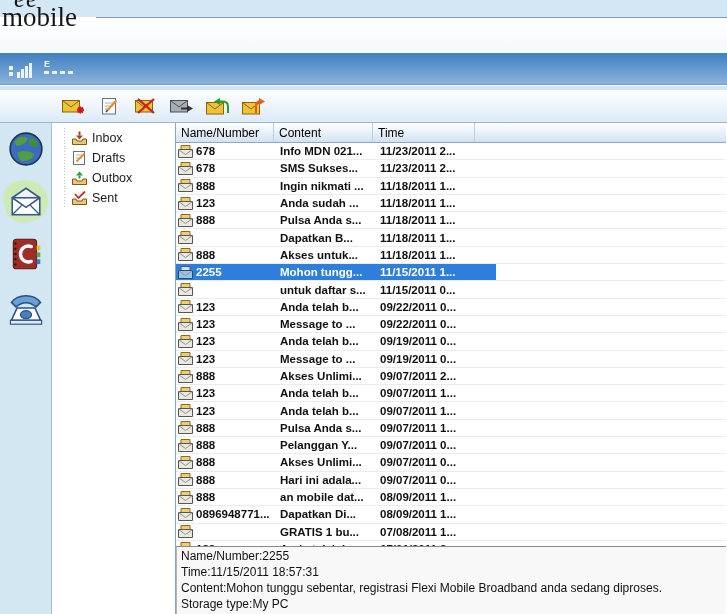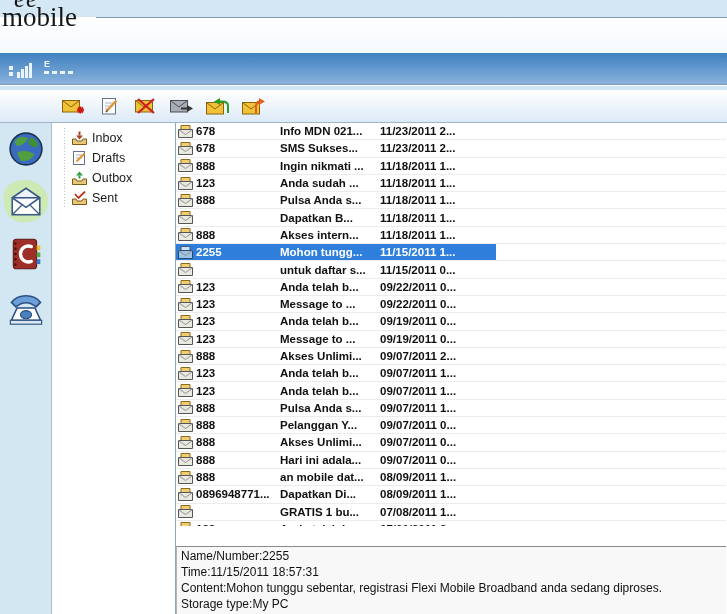--- a/index.html
+++ b/index.html
@@ -244,20 +244,26 @@
       <div class="tree-row child">
         <svg width="15" height="14" viewBox="0 0 15 14">
           <path d="M0.5 8 H4 L5 10 H10 L11 8 H14.5 V13.5 H0.5 Z" fill="#e8c878" stroke="#7a5a18"></path>
           <path d="M3 3 L6.5 7 L13 0.5" fill="none" stroke="#c03020" stroke-width="1.8"></path>
         </svg>
         <span>Sent</span>
       </div>
     </div>
 
     <div class="table">
+      <div class="thead">
+        <div class="th c-name">Name/Number</div>
+        <div class="th c-content">Content</div>
+        <div class="th c-time">Time</div>
+        <div class="th c-fill"></div>
+      </div>
       <div class="rows">
           <div class="row">
     <div class="cell c-name">
       <svg width="15" height="13" viewBox="0 0 15 13">
         <path class="env-paper" d="M3 0.5 H12 V6 H3 Z"></path>
         <path class="env-body" d="M0.5 4.5 H14.5 V12.5 H0.5 Z"></path>
         <path class="env-inner" d="M0.5 4.5 L7.5 9.5 L14.5 4.5"></path>
       </svg>
       <span>678</span>
     </div>
@@ -326,21 +332,21 @@
   </div>
           <div class="row">
     <div class="cell c-name">
       <svg width="15" height="13" viewBox="0 0 15 13">
         <path class="env-paper" d="M3 0.5 H12 V6 H3 Z"></path>
         <path class="env-body" d="M0.5 4.5 H14.5 V12.5 H0.5 Z"></path>
         <path class="env-inner" d="M0.5 4.5 L7.5 9.5 L14.5 4.5"></path>
       </svg>
       <span>888</span>
     </div>
-    <div class="cell c-content">Akses intern...</div>
+    <div class="cell c-content">Akses untuk...</div>
     <div class="cell c-time">11/18/2011 1...</div>
   </div>
           <div class="row selected">
     <div class="cell c-name">
       <svg width="15" height="13" viewBox="0 0 15 13">
         <path class="env-paper" d="M3 0.5 H12 V6 H3 Z"></path>
         <path class="env-body" d="M0.5 4.5 H14.5 V12.5 H0.5 Z"></path>
         <path class="env-inner" d="M0.5 4.5 L7.5 9.5 L14.5 4.5"></path>
       </svg>
       <span>2255</span>

